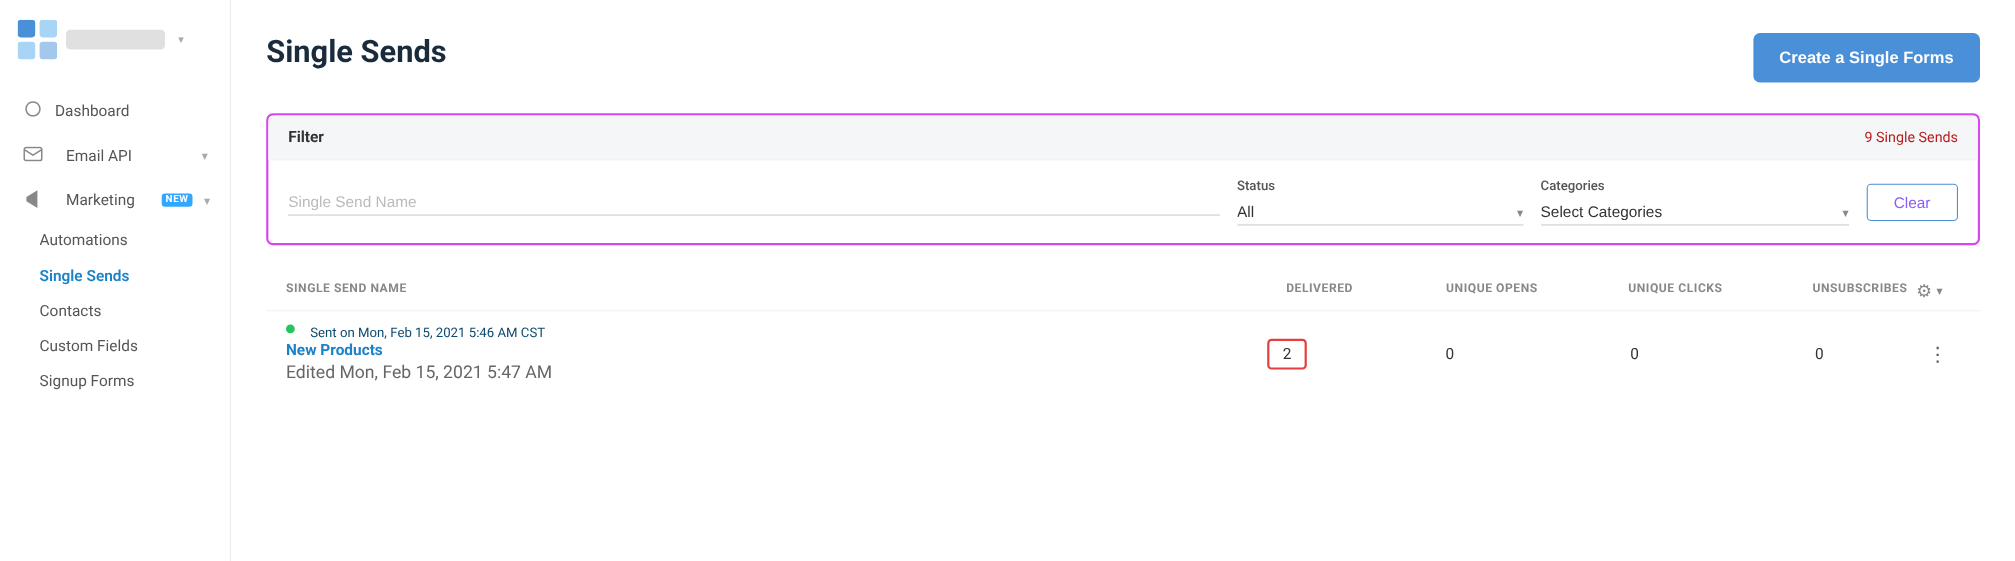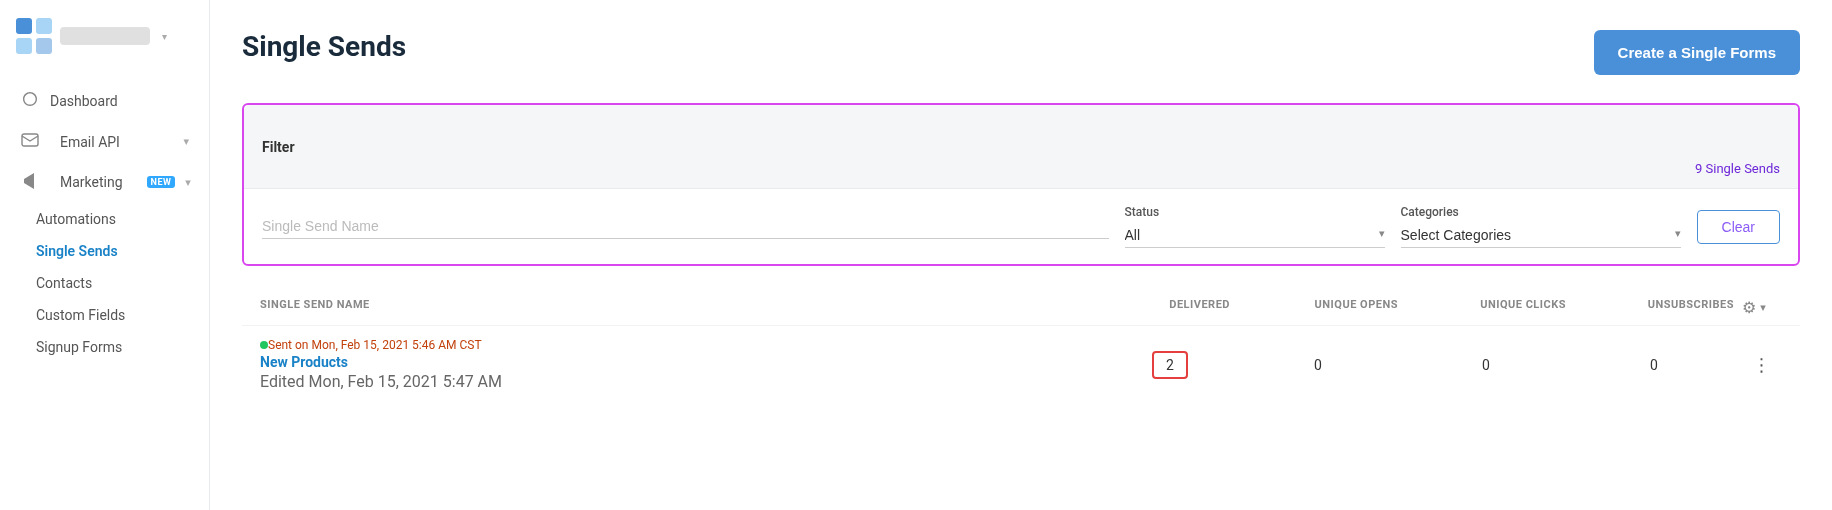--- a/index.html
+++ b/index.html
@@ -173,22 +173,21 @@
     }
 
     .filter-title {
       font-size: 14px;
       font-weight: 700;
       color: #333;
     }
 
     .filter-count {
       font-size: 13px;
-      color: #6d28d9;
-      margin-top: 44px;
+      color: #b91c1c;
     }
 
     .filter-body {
       padding: 16px 18px;
       display: flex;
       align-items: center;
       gap: 16px;
     }
 
     .filter-field {
@@ -227,21 +226,21 @@
       width: 100%;
     }
 
     .filter-input::placeholder {
       color: #bbb;
     }
 
     .filter-select-wrapper {
       position: relative;
       display: flex;
-      align-items: flex-start;
+      align-items: flex-end;
       border-bottom: 1px solid #ccc;
       padding: 4px 0;
     }
 
     .filter-select {
       border: none;
       background: transparent;
       font-size: 14px;
       color: #333;
       outline: none;
@@ -301,24 +300,23 @@
     }
 
     .send-info {
       display: flex;
       flex-direction: column;
       gap: 2px;
     }
 
     .send-status-line {
       display: flex;
-      align-items: center;
-      gap: 0;
+      gap: 14px;
       font-size: 12px;
-      color: #c2410c;
+      color: #0c4a6e;
     }
 
     .status-dot {
       width: 8px;
       height: 8px;
       border-radius: 50%;
       background: #22c55e;
       flex-shrink: 0;
     }
 

